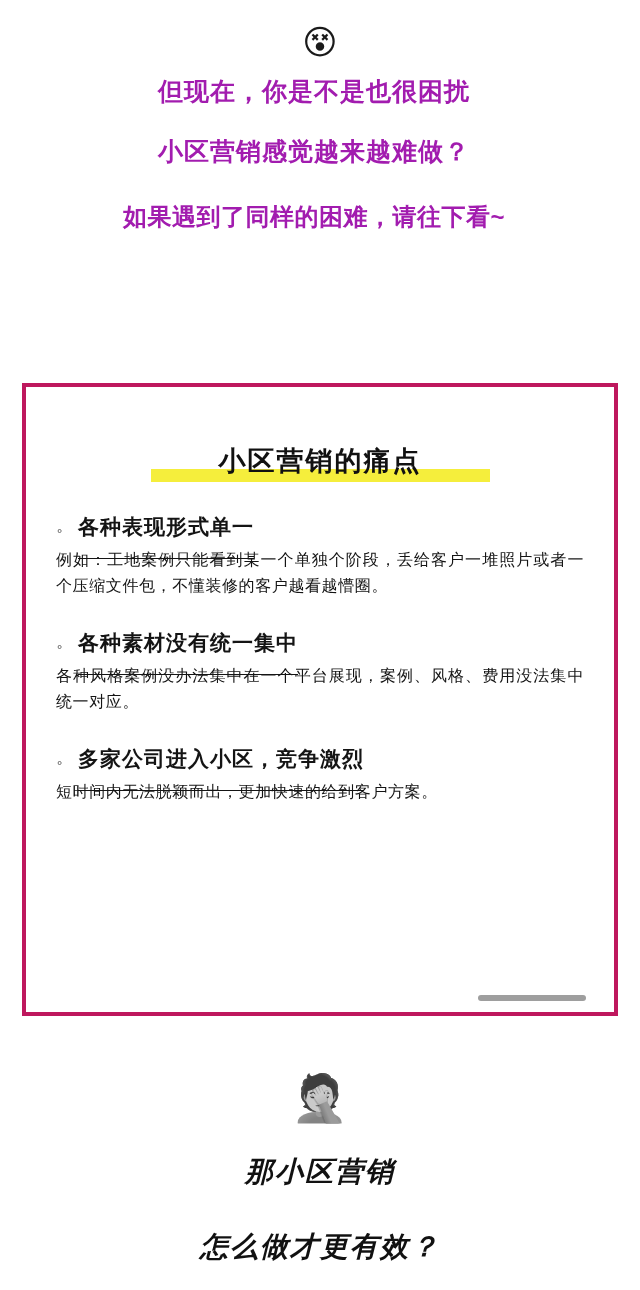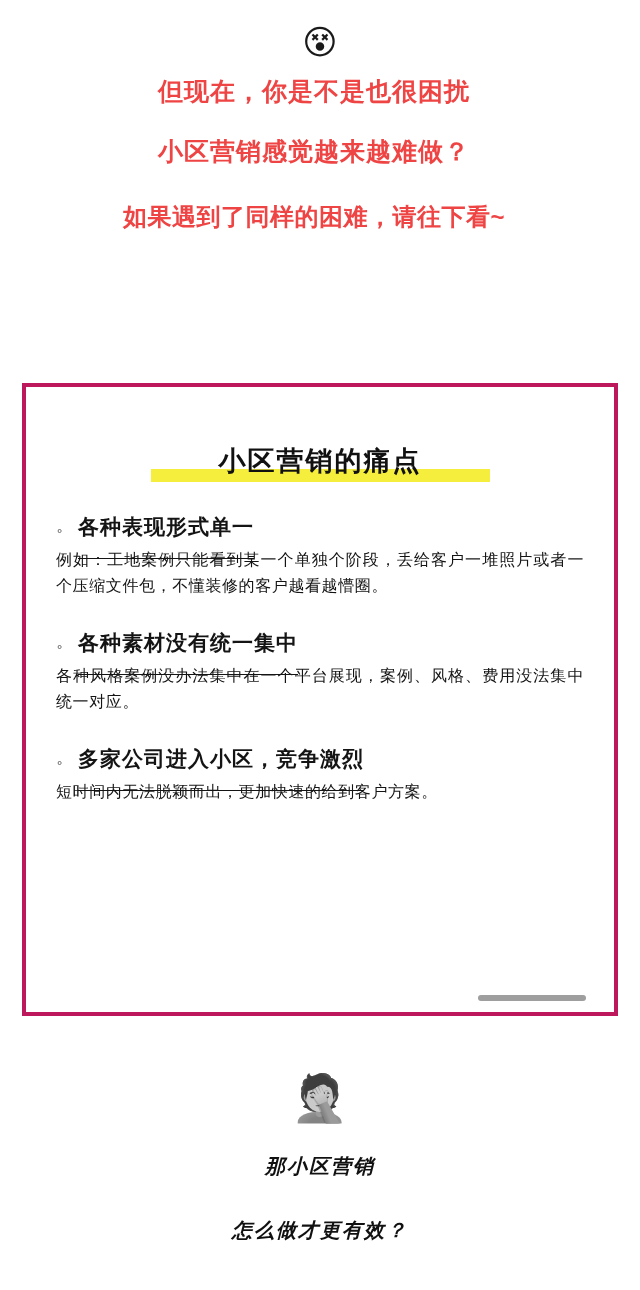--- a/index.html
+++ b/index.html
@@ -38,21 +38,21 @@
 
   
   .intro {
     margin-top: 14px;
     text-align: center;
   }
   .intro .line {
     font-size: 25px;
     font-weight: bold;
     letter-spacing: 1px;
-    color: #ef4444;
+    color: #a21caf;
     margin: 0 12px 29px 0;
     line-height: 1.25;
   }
   .intro .line.small {
     font-size: 24px;
     font-weight: bold;
     margin-top: 34px;
     letter-spacing: 0.5px;
   }
 
@@ -145,21 +145,21 @@
     width: 640px;
     text-align: center;
   }
   .facepalm {
     font-size: 46px;
     line-height: 1;
     display: inline-block;
     filter: grayscale(100%);
   }
   .bottom-line {
-    font-size: 20px;
+    font-size: 28px;
     font-weight: bold;
     font-style: italic;
     letter-spacing: 2px;
     color: #111;
     margin: 0;
   }
   .bottom-line.first { margin-top: 32px; }
   .bottom-line.second { margin-top: 37px; }
 </style>
 </head>

